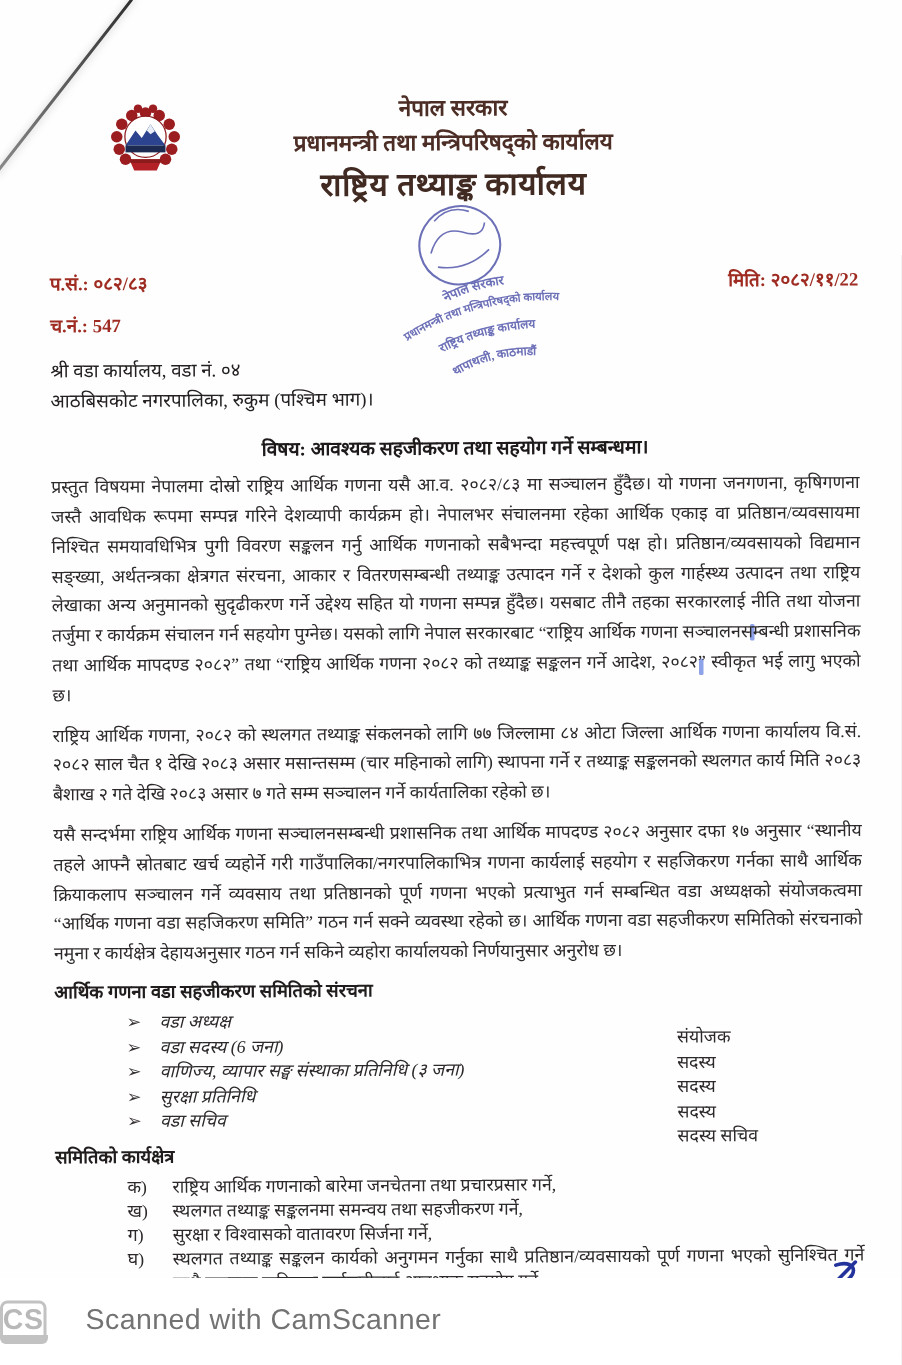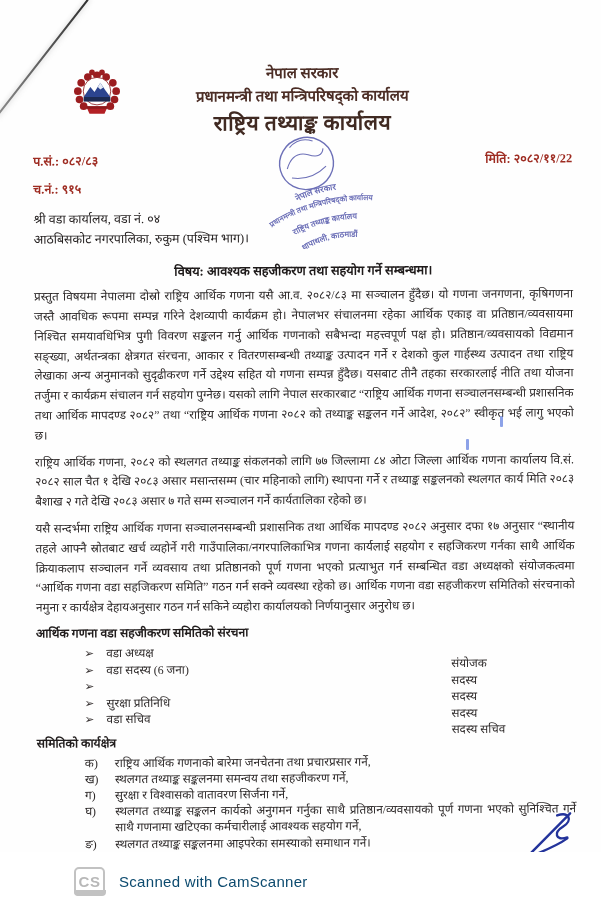--- a/index.html
+++ b/index.html
@@ -31,55 +31,55 @@
   .emblem{position:absolute;left:72px;top:68px;width:50px;height:58px;}
   .hdr{text-align:center;line-height:1.3;}
   .hdr .gov{font-size:15px;font-weight:bold;color:#4c2e26;}
   .hdr .parent{font-size:15px;font-weight:bold;color:#4c2e26;margin-top:3px;}
   .hdr .office{font-size:21px;font-weight:bold;color:#402a22;margin-top:4px;letter-spacing:.5px;}
   .stamp{
     position:absolute;left:237px;top:128px;width:160px;height:150px;
     opacity:.82;filter:blur(.3px);pointer-events:none;
   }
   .meta-row{display:flex;justify-content:space-between;margin-top:14px;font-size:12.5px;}
-  .red{color:#9e2c22;font-weight:bold;}
+  .red{color:#9e2c22;font-weight:bold;margin-top:28px;}
   .chalani{margin-top:11px;font-size:12.5px;}
   .recipient{margin-top:12px;font-size:12.5px;line-height:20px;color:#242020;}
   .subject{margin-top:13px;text-align:center;font-weight:bold;font-size:12.8px;color:#1e1a1a;}
   .body-par{margin:7px 0 6px 0;font-size:11.8px;line-height:19.8px;text-align:justify;color:#2d2929;}
   .sec-head{font-weight:bold;font-size:12.2px;margin:6px 0 4px 0;color:#211d1d;}
   .c-row{position:relative;display:flex;font-size:11.8px;line-height:16.5px;color:#2d2929;}
   .c-bullet{width:22px;margin-left:48px;color:#3a3535;}
-  .c-pos{flex:0 0 auto;}
+  .c-pos{flex:0 0 auto;font-style:italic;}
   .c-role{position:absolute;left:415px;top:12px;}
   .s-item{display:flex;font-size:11.8px;line-height:16.2px;color:#2d2929;}
   .s-marker{flex:0 0 30px;margin-left:48px;}
   .s-text{flex:1;text-align:justify;}
   .closing-row{display:flex;margin-top:7px;}
   .closing-text{width:452px;font-size:11.8px;line-height:19.5px;text-align:justify;color:#2d2929;}
   .sig-block{flex:1;position:relative;}
   .signature{position:absolute;left:18px;top:-46px;width:72px;height:62px;}
   .sig-name{margin-top:22px;text-align:center;font-size:11.5px;color:#2d2929;}
   .sig-title{text-align:center;font-size:11.5px;color:#2d2929;margin-top:2px;}
   .ink-mark{position:absolute;width:3px;height:11px;background:rgba(47,86,214,.55);border-radius:1px;filter:blur(.4px);}
   .footer{
     position:absolute;left:0;bottom:0;width:601px;height:58px;background:#ffffff;
     display:flex;align-items:center;
     font-family:"Liberation Sans","DejaVu Sans",sans-serif;
   }
   .cs-badge{
-    margin-left:74px;width:27px;height:25px;border:2.5px solid #c2c2c2;border-radius:5px;
+    width:27px;height:25px;border:2.5px solid #c2c2c2;border-radius:5px;
     position:relative;display:flex;align-items:center;justify-content:center;
-    color:#b8b8b8;font-weight:bold;font-size:15px;letter-spacing:.5px;
+    color:#b8b8b8;font-weight:bold;font-size:19px;letter-spacing:.5px;
   }
   .cs-badge::after{
     content:"";position:absolute;left:-2.5px;right:-2.5px;bottom:-2.5px;height:6px;
     background:#c2c2c2;border-radius:0 0 4px 4px;
   }
-  .cs-text{margin-left:14px;color:#0c4a6e;font-size:15px;letter-spacing:.3px;}
+  .cs-text{margin-left:26px;color:#737373;font-size:19px;letter-spacing:.3px;}
 </style>
 </head>
 <body>
 
 <div class="screen">
 
   <div class="fold-glow"></div>
   <div class="fold-line"></div>
   <div class="bottom-shadow"></div>
 
@@ -145,21 +145,21 @@
         <span>०८२/८३</span>
       </div>
       <div class="red">
         <span>मिति:</span>
         <span>२०८२/११/22</span>
       </div>
     </div>
 
     <div class="chalani red">
       <span>च.नं.:</span>
-      <span>९१५</span>
+      <span>547</span>
     </div>
 
     <div class="recipient">
       <div>श्री वडा कार्यालय, वडा नं. ०४</div>
       <div>आठबिसकोट नगरपालिका, रुकुम (पश्चिम भाग)।</div>
     </div>
 
     <div class="subject">विषय: आवश्यक सहजीकरण तथा सहयोग गर्ने सम्बन्धमा।</div>
 
     <div class="body-par">प्रस्तुत विषयमा नेपालमा दोस्रो राष्ट्रिय आर्थिक गणना यसै आ.व. २०८२/८३ मा सञ्चालन हुँदैछ। यो गणना जनगणना, कृषिगणना जस्तै आवधिक रूपमा सम्पन्न गरिने देशव्यापी कार्यक्रम हो। नेपालभर संचालनमा रहेका आर्थिक एकाइ वा प्रतिष्ठान/व्यवसायमा निश्चित समयावधिभित्र पुगी विवरण सङ्कलन गर्नु आर्थिक गणनाको सबैभन्दा महत्त्वपूर्ण पक्ष हो। प्रतिष्ठान/व्यवसायको विद्यमान सङ्ख्या, अर्थतन्त्रका क्षेत्रगत संरचना, आकार र वितरणसम्बन्धी तथ्याङ्क उत्पादन गर्ने र देशको कुल गार्हस्थ्य उत्पादन तथा राष्ट्रिय लेखाका अन्य अनुमानको सुदृढीकरण गर्ने उद्देश्य सहित यो गणना सम्पन्न हुँदैछ। यसबाट तीनै तहका सरकारलाई नीति तथा योजना तर्जुमा र कार्यक्रम संचालन गर्न सहयोग पुग्नेछ। यसको लागि नेपाल सरकारबाट “राष्ट्रिय आर्थिक गणना सञ्चालनसम्बन्धी प्रशासनिक तथा आर्थिक मापदण्ड २०८२” तथा “राष्ट्रिय आर्थिक गणना २०८२ को तथ्याङ्क सङ्कलन गर्ने आदेश, २०८२” स्वीकृत भई लागु भएको छ।</div>
@@ -173,20 +173,21 @@
       <span class="c-pos">वडा अध्यक्ष</span>
       <span class="c-role">संयोजक</span>
     </div>
     <div class="c-row">
       <span class="c-bullet">➢</span>
       <span class="c-pos">वडा सदस्य (6 जना)</span>
       <span class="c-role">सदस्य</span>
     </div>
     <div class="c-row">
       <span class="c-bullet">➢</span>
+      <span class="c-pos">वाणिज्य, व्यापार सङ्घ संस्थाका प्रतिनिधि (३ जना)</span>
       <span class="c-role">सदस्य</span>
     </div>
     <div class="c-row">
       <span class="c-bullet">➢</span>
       <span class="c-pos">सुरक्षा प्रतिनिधि</span>
       <span class="c-role">सदस्य</span>
     </div>
     <div class="c-row">
       <span class="c-bullet">➢</span>
       <span class="c-pos">वडा सचिव</span>

